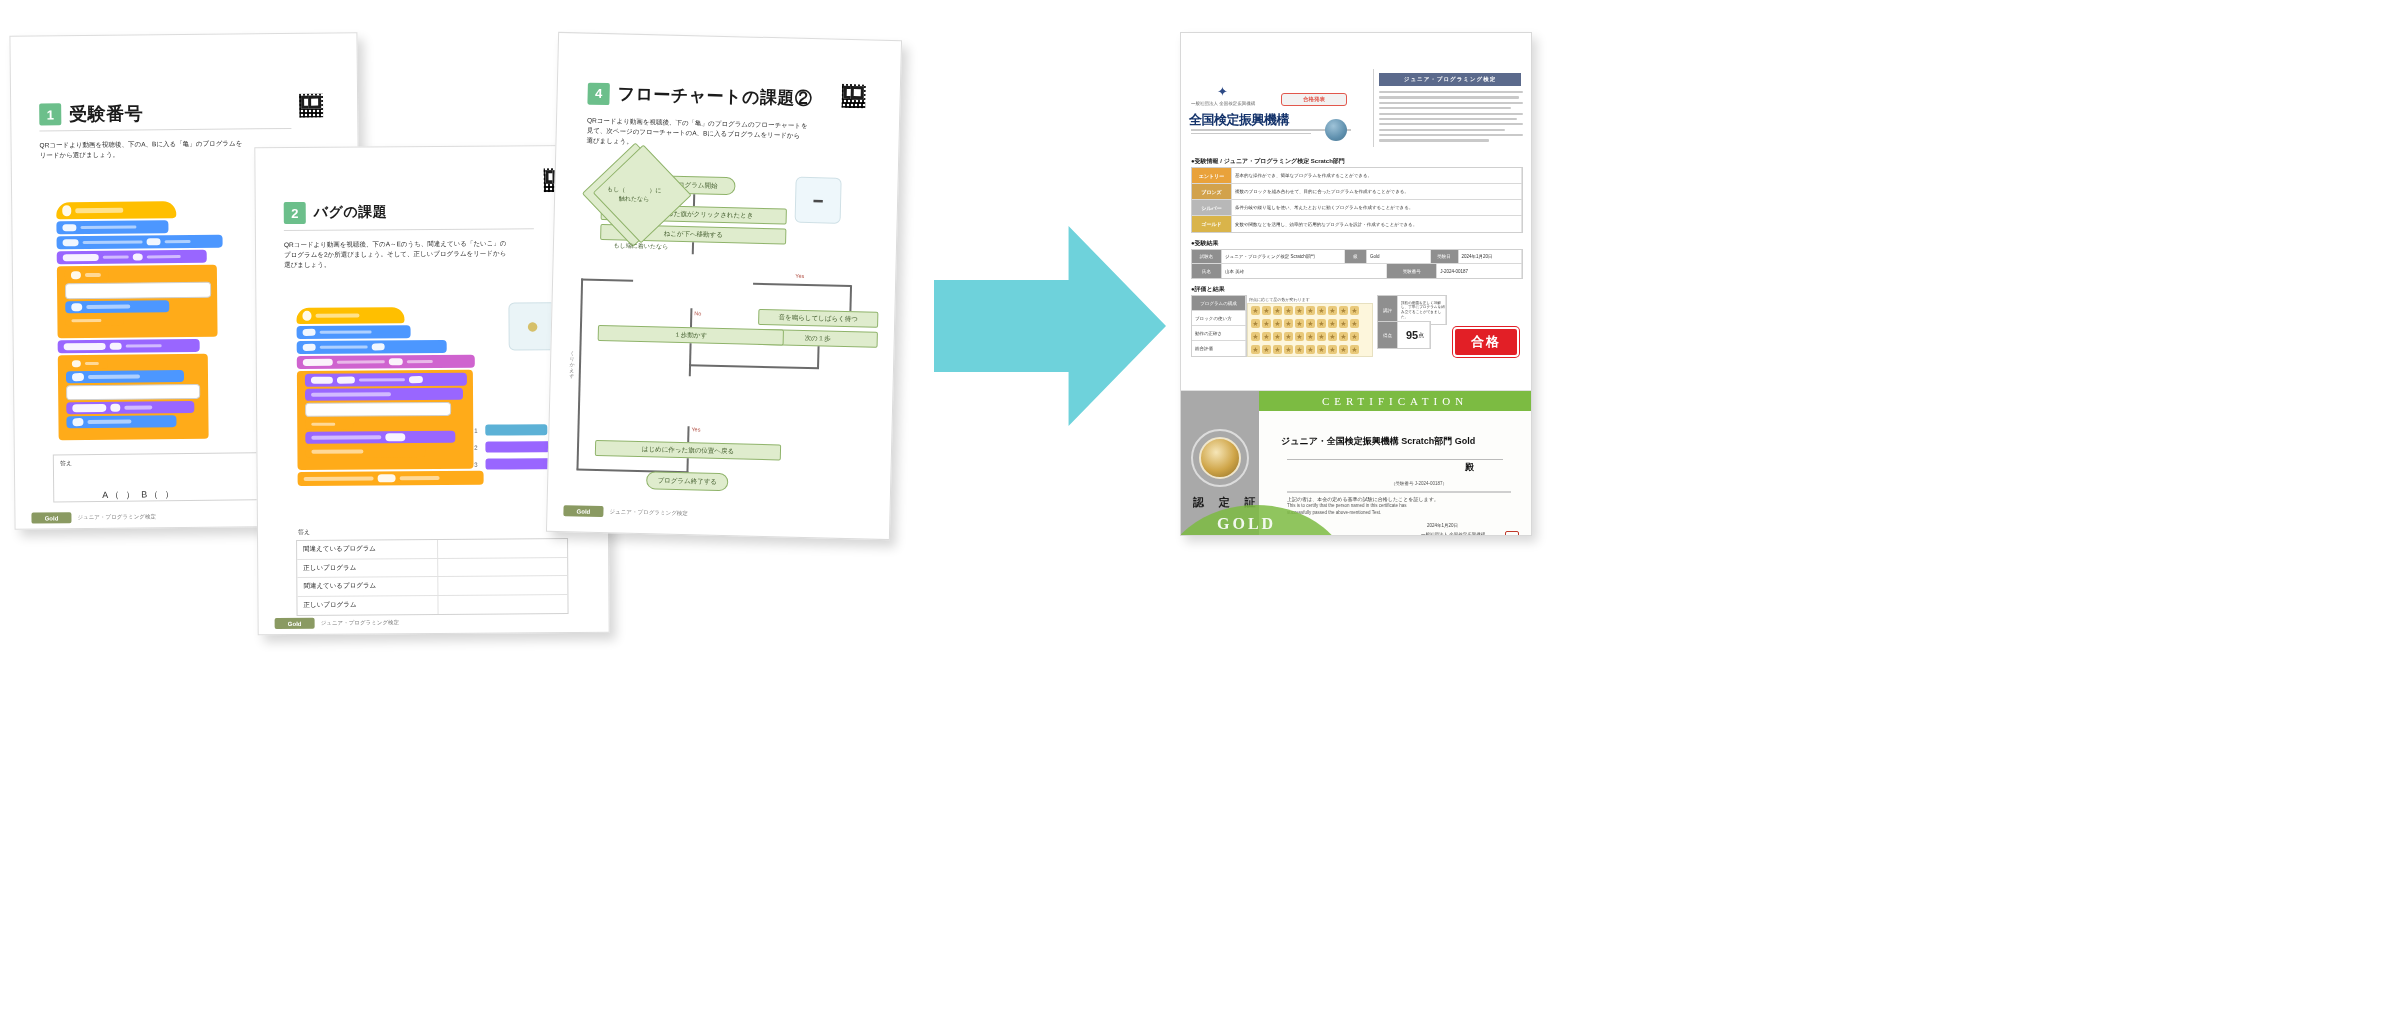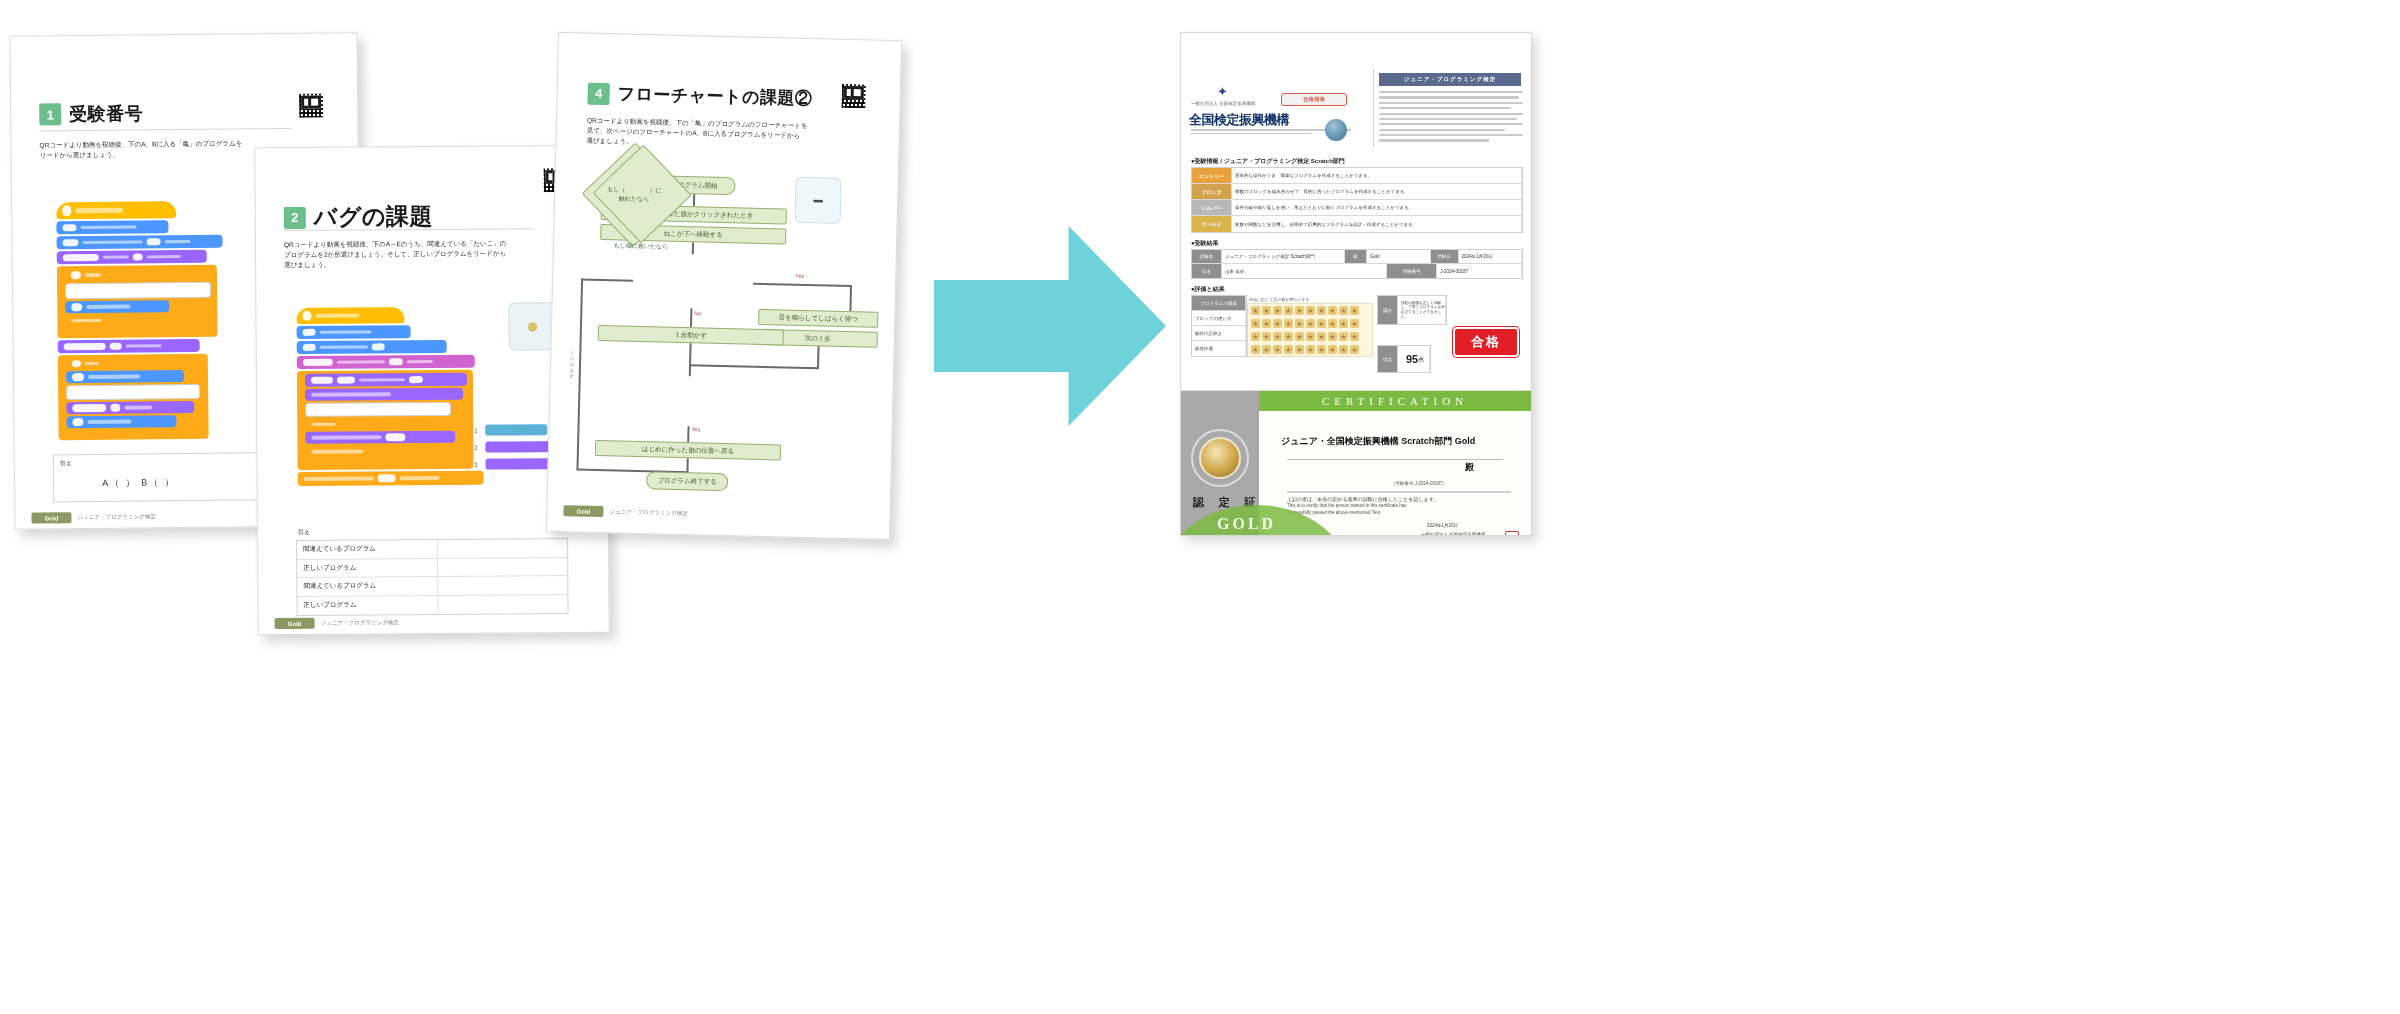--- a/index.html
+++ b/index.html
@@ -403,35 +403,35 @@
           <span class="opt-chip" style="width:44px;"></span>
         </div>
         <div class="opt-row">
           <span class="opt-num">3</span>
           <span class="opt-chip" style="width:44px;"></span>
         </div>
       </div>
 
       <div class="ans-box" style="left:38px; top:418px; width:262px; height:48px;">
         <span class="ans-label" style="left:6px; top:4px;">答え</span>
-        <span class="ans-line" style="left:48px; top:22px;">A（        ）  B（        ）</span>
+        <span class="ans-line" style="left:48px; top:34px;">A（        ）  B（        ）</span>
       </div>
 
       <div class="ws-foot" style="left:16px; top:476px;">
         <span class="foot-logo" style="width:40px;height:11px;">Gold</span>
         <span class="foot-txt">ジュニア・プログラミング検定</span>
       </div>
     </div>
   </div>
 
   <div class="sheet" style="left:256px; top:146px; width:352px; height:488px; transform:rotate(-0.4deg);">
     <div class="sheet-inner">
       <div class="ws-head" style="left:28px; top:54px;">
         <div class="ws-badge" style="width:22px;height:22px;font-size:13px;">2</div>
-        <div class="ws-title" style="font-size:23px;">バグの課題</div>
+        <div class="ws-title" style="font-size:14px;">バグの課題</div>
       </div>
       <div class="ws-rule" style="left:28px; top:82px; width:250px;"></div>
       <div class="qr" style="left:286px; top:20px; width:28px; height:28px;"></div>
 
       <div class="ws-lead" style="left:28px; top:92px; width:280px; font-size:6.5px; white-space:pre-line;">QRコードより動画を視聴後、下のA～Eのうち、間違えている「たいこ」の
 プログラムを2か所選びましょう。そして、正しいプログラムをリードから
 選びましょう。</div>
 
       <div class="blockstack" style="left:40px; top:160px; width:190px;">
         <div class="blk hat c-event" style="height:16px;width:108px;">
@@ -742,21 +742,21 @@
       </div>
       <span class="cert-sub" style="left:68px; top:264px; font-size:4px;">得点に応じて星の数が変わります</span>
 
       <div class="tbl" style="left:196px; top:262px; width:70px; height:30px;">
         <div class="row" style="height:100%;">
           <span class="cellg" style="width:20px;">講評</span>
           <span class="cell" style="font-size:3.6px;line-height:1.3;">課題の意図を正しく理解し、丁寧にプログラムを組み立てることができました。</span>
         </div>
       </div>
 
-      <div class="tbl" style="left:196px; top:312px; width:54px; height:28px;">
+      <div class="tbl" style="left:196px; top:288px; width:54px; height:28px;">
         <div class="row" style="height:100%;">
           <span class="cellg" style="width:20px;">得点</span>
           <span class="cell" style="justify-content:center;">
             <span class="score" style="position:relative;left:auto;top:auto;">95</span>
               <small style="font-size:6px;">点</small>
           </span>
         </div>
       </div>
 
       <div class="pass-badge" style="left:272px; top:294px; width:66px; height:30px;">合格</div>

